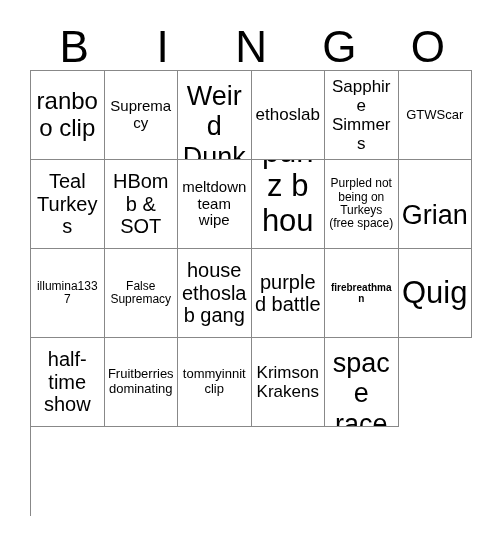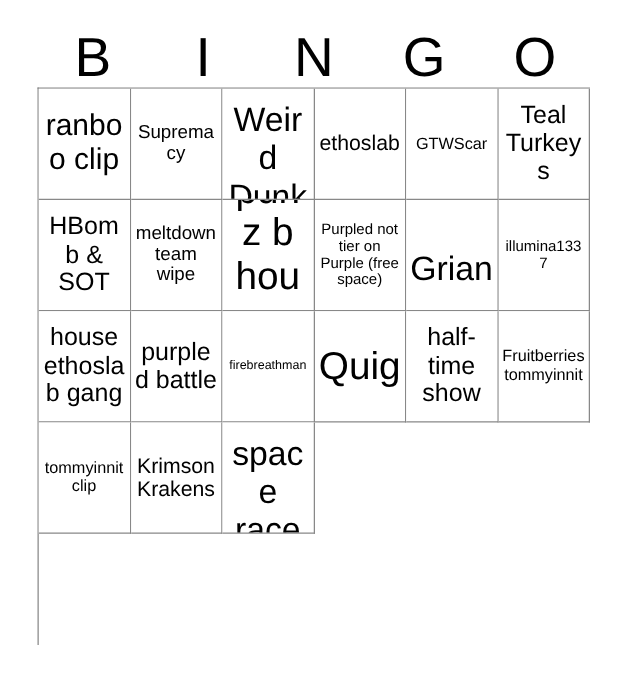--- a/index.html
+++ b/index.html
@@ -71,21 +71,21 @@
   }
   .cell-text {
     display: block;
     width: 100%;
     line-height: 1.12;
     word-wrap: break-word;
     overflow-wrap: break-word;
     hyphens: none;
   }
   
-  .fs-xs  { font-size: 10px; }
+  .fs-xs  { font-size: 10px; font-weight: bold; }
   .fs-s   { font-size: 12px; }
   .fs-sm  { font-size: 13px; }
   .fs-m   { font-size: 15px; }
   .fs-ml  { font-size: 17px; }
   .fs-l   { font-size: 20px; }
   .fs-xl  { font-size: 24px; }
   .fs-xxl { font-size: 27px; margin-top: 23px; }
   .fs-hg  { font-size: 31px; }
 </style>
 </head>
@@ -108,60 +108,66 @@
       <div class="bingo-cell">
         <span class="cell-text fs-m">Supremacy</span>
       </div>
       <div class="bingo-cell">
         <span class="cell-text fs-xxl">Weird Dunk</span>
       </div>
       <div class="bingo-cell">
         <span class="cell-text fs-ml">ethoslab</span>
       </div>
       <div class="bingo-cell">
+        <span class="cell-text fs-ml">Sapphire Simmers</span>
+      </div>
+      <div class="bingo-cell">
         <span class="cell-text fs-sm">GTWScar</span>
       </div>
       <div class="bingo-cell">
         <span class="cell-text fs-l">Teal Turkeys</span>
       </div>
       <div class="bingo-cell">
         <span class="cell-text fs-l">HBomb &amp; SOT</span>
       </div>
       <div class="bingo-cell">
         <span class="cell-text fs-m">meltdown team wipe</span>
       </div>
       <div class="bingo-cell">
         <span class="cell-text fs-hg">punz b house</span>
       </div>
       <div class="bingo-cell">
-        <span class="cell-text fs-s">Purpled not tier on Purple (free space)</span>
+        <span class="cell-text fs-s">Purpled not being on Turkeys (free space)</span>
       </div>
       <div class="bingo-cell">
         <span class="cell-text fs-xxl">Grian</span>
       </div>
       <div class="bingo-cell">
         <span class="cell-text fs-s">illumina1337</span>
+      </div>
+      <div class="bingo-cell">
+        <span class="cell-text fs-s">False Supremacy</span>
       </div>
       <div class="bingo-cell">
         <span class="cell-text fs-l">house ethoslab gang</span>
       </div>
       <div class="bingo-cell">
         <span class="cell-text fs-l">purpled battle</span>
       </div>
       <div class="bingo-cell">
         <span class="cell-text fs-xs">firebreathman</span>
       </div>
       <div class="bingo-cell">
         <span class="cell-text fs-hg">Quig</span>
       </div>
       <div class="bingo-cell">
         <span class="cell-text fs-l">half-time show</span>
       </div>
       <div class="bingo-cell">
-        <span class="cell-text fs-sm">Fruitberries tommyinnit</span>
+        <span class="cell-text fs-sm">Fruitberries dominating</span>
       </div>
       <div class="bingo-cell">
         <span class="cell-text fs-sm">tommyinnit clip</span>
       </div>
       <div class="bingo-cell">
         <span class="cell-text fs-ml">Krimson Krakens</span>
       </div>
       <div class="bingo-cell">
         <span class="cell-text fs-xxl">space race</span>
       </div>

